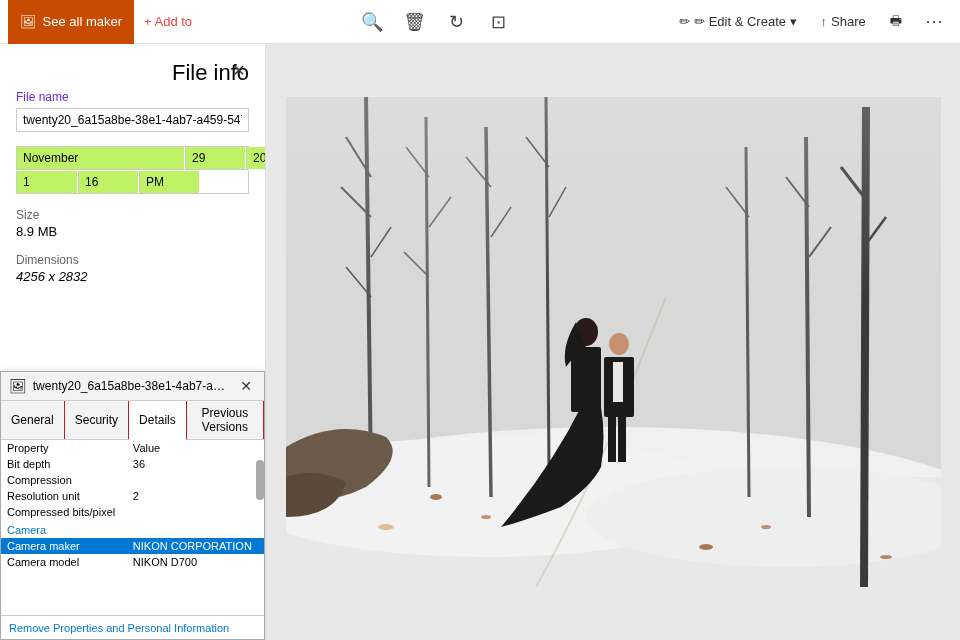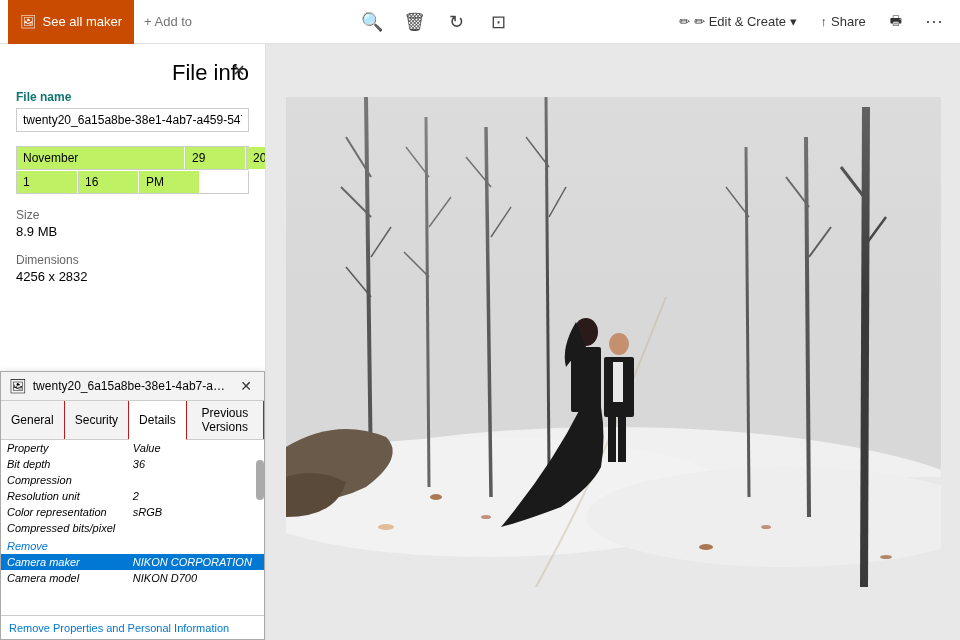--- a/index.html
+++ b/index.html
@@ -32,21 +32,21 @@
       align-items: center;
       gap: 6px;
       height: 44px;
     }
     .btn-add-to {
       background: none;
       border: none;
       padding: 6px 10px;
       font-size: 13px;
       cursor: pointer;
-      color: #737373;
+      color: #ef4444;
       display: flex;
       align-items: center;
       gap: 4px;
       height: 44px;
     }
     .toolbar-icons {
       display: flex;
       align-items: center;
       gap: 2px;
       flex: 1;
@@ -139,23 +139,22 @@
       font-size: 16px;
       color: #333;
       width: 28px;
       height: 28px;
       display: flex;
       align-items: center;
       justify-content: center;
     }
     .field-label {
       font-size: 12px;
-      color: #0f766e;
+      color: #6d28d9;
       margin-bottom: 4px;
-      font-weight: bold;
     }
     .filename-input {
       width: 100%;
       border: 1px solid #ccc;
       padding: 4px 6px;
       font-size: 12px;
       font-family: inherit;
       margin-bottom: 14px;
       outline: none;
     }
@@ -183,21 +182,21 @@
       outline: none;
       background: #bef264;
     }
     .date-cell + .date-cell {
       border-left: 1px solid #ccc;
     }
 
     .size-label { font-size: 12px; color: #666; margin-bottom: 2px; }
     .size-value { font-size: 13px; margin-bottom: 14px; }
     .dim-label { font-size: 12px; color: #666; margin-bottom: 2px; }
-    .dim-value { font-size: 13px; margin-bottom: 14px; }
+    .dim-value { font-size: 13px; margin-bottom: 14px; font-style: italic; }
 
     
     .props-dialog {
       position: absolute;
       bottom: 0;
       left: 0;
       right: 0;
       background: #fff;
       border: 1px solid #aaa;
       box-shadow: 0 2px 8px rgba(0,0,0,0.2);
@@ -249,21 +248,20 @@
     }
     .props-table-container {
       height: 175px;
       overflow-y: scroll;
       position: relative;
     }
     .props-table {
       width: 100%;
       font-size: 11px;
       border-collapse: collapse;
-      font-style: italic;
     }
     .props-table td {
       padding: 2px 6px;
       vertical-align: top;
     }
     .props-table tr.section-header td {
       color: #0078d4;
       font-weight: 500;
       padding-top: 4px;
     }
@@ -425,29 +423,25 @@
               </tr>
               <tr>
                 <td>Compression</td>
                 <td></td>
               </tr>
               <tr>
                 <td>Resolution unit</td>
                 <td>2</td>
               </tr>
               <tr>
-                <td>Color representation</td>
-                <td>sRGB</td>
-              </tr>
-              <tr>
                 <td>Compressed bits/pixel</td>
                 <td></td>
               </tr>
               <tr class="section-header">
-                <td>Remove</td>
+                <td>Camera</td>
                 <td></td>
               </tr>
               <tr class="selected">
                 <td>Camera maker</td>
                 <td>NIKON CORPORATION</td>
               </tr>
               <tr>
                 <td>Camera model</td>
                 <td>NIKON D700</td>
               </tr>

